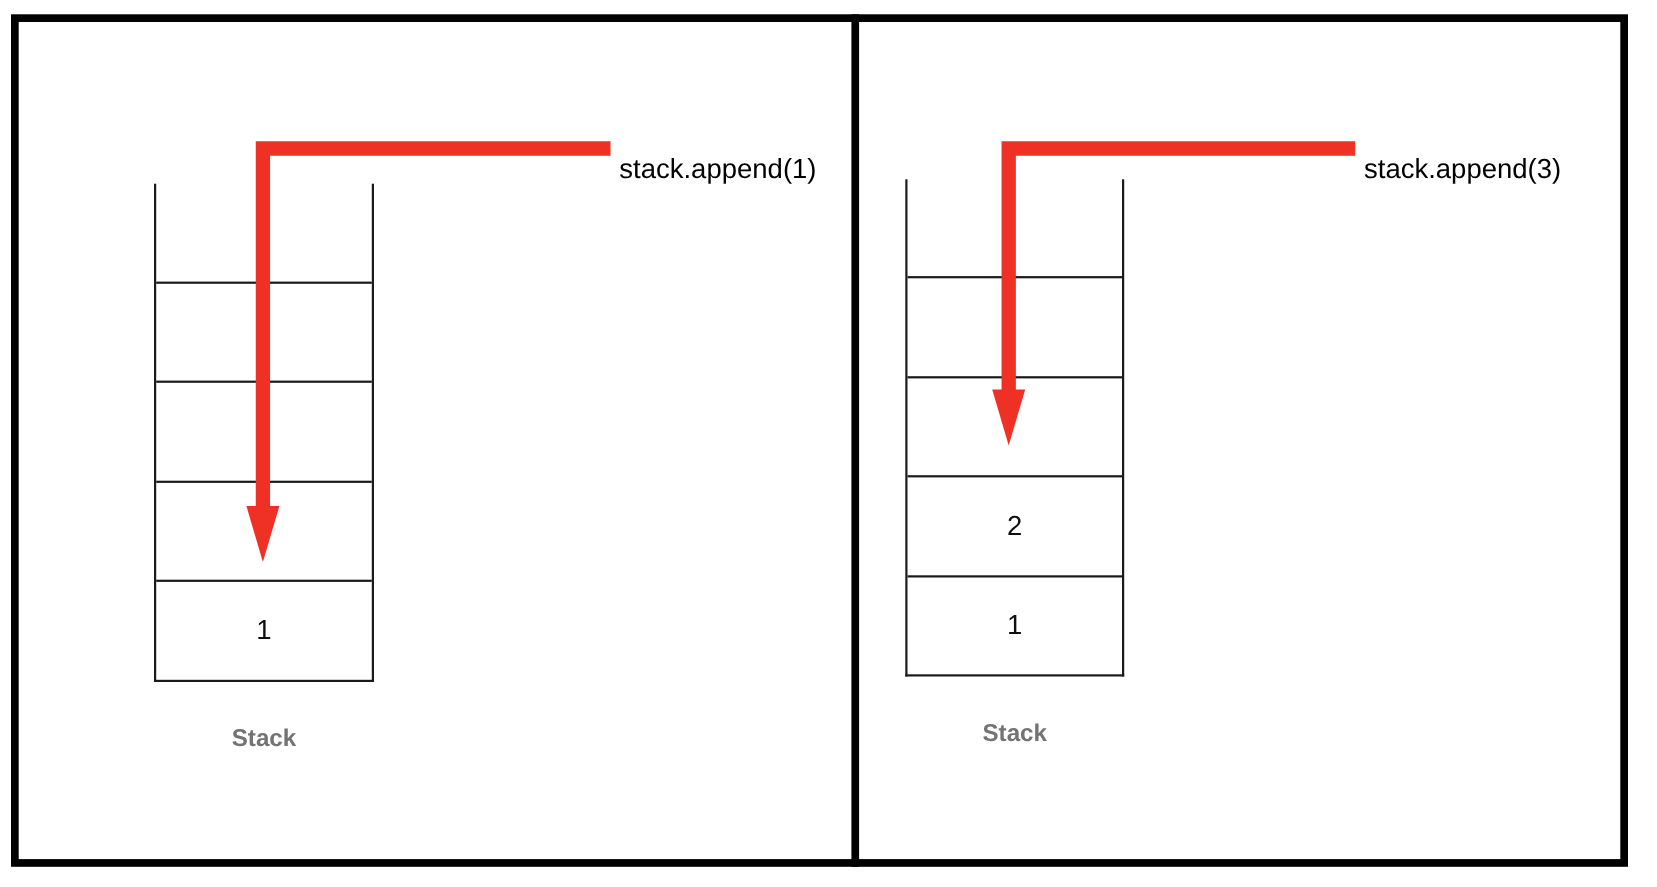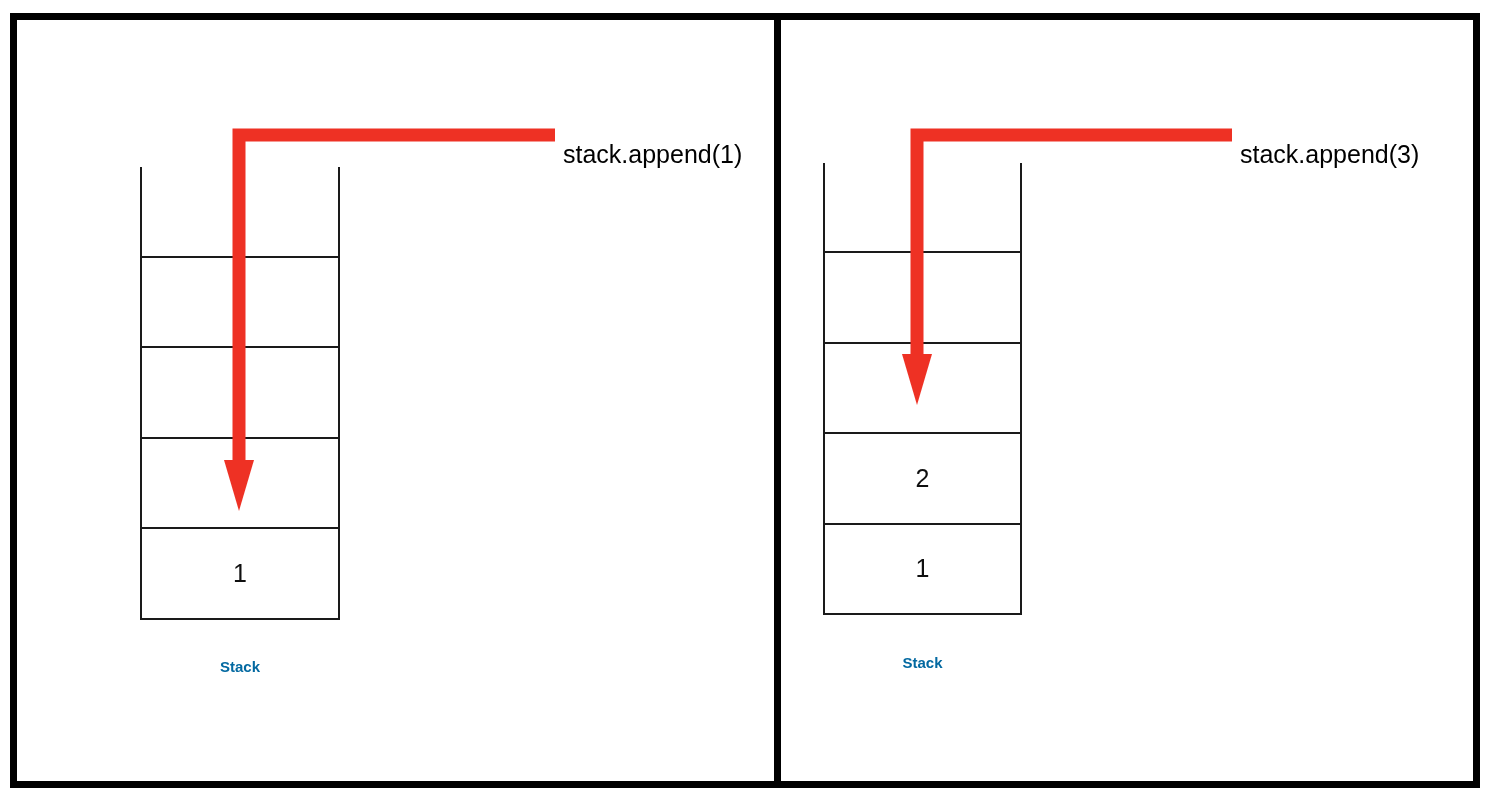--- a/index.html
+++ b/index.html
@@ -71,23 +71,23 @@
   .stack-cell.empty-top {
     border-top: none;
   }
   .stack-cell .cell-value {
     line-height: 1;
   }
 
   
   .stack-caption {
     position: absolute;
-    font-size: 15px;
+    font-size: 22px;
     font-weight: bold;
-    color: #0369a1;
+    color: #737373;
     text-align: center;
     white-space: nowrap;
   }
 
   
   .arrow-svg {
     position: absolute;
     left: 0;
     top: 0;
     overflow: visible;

